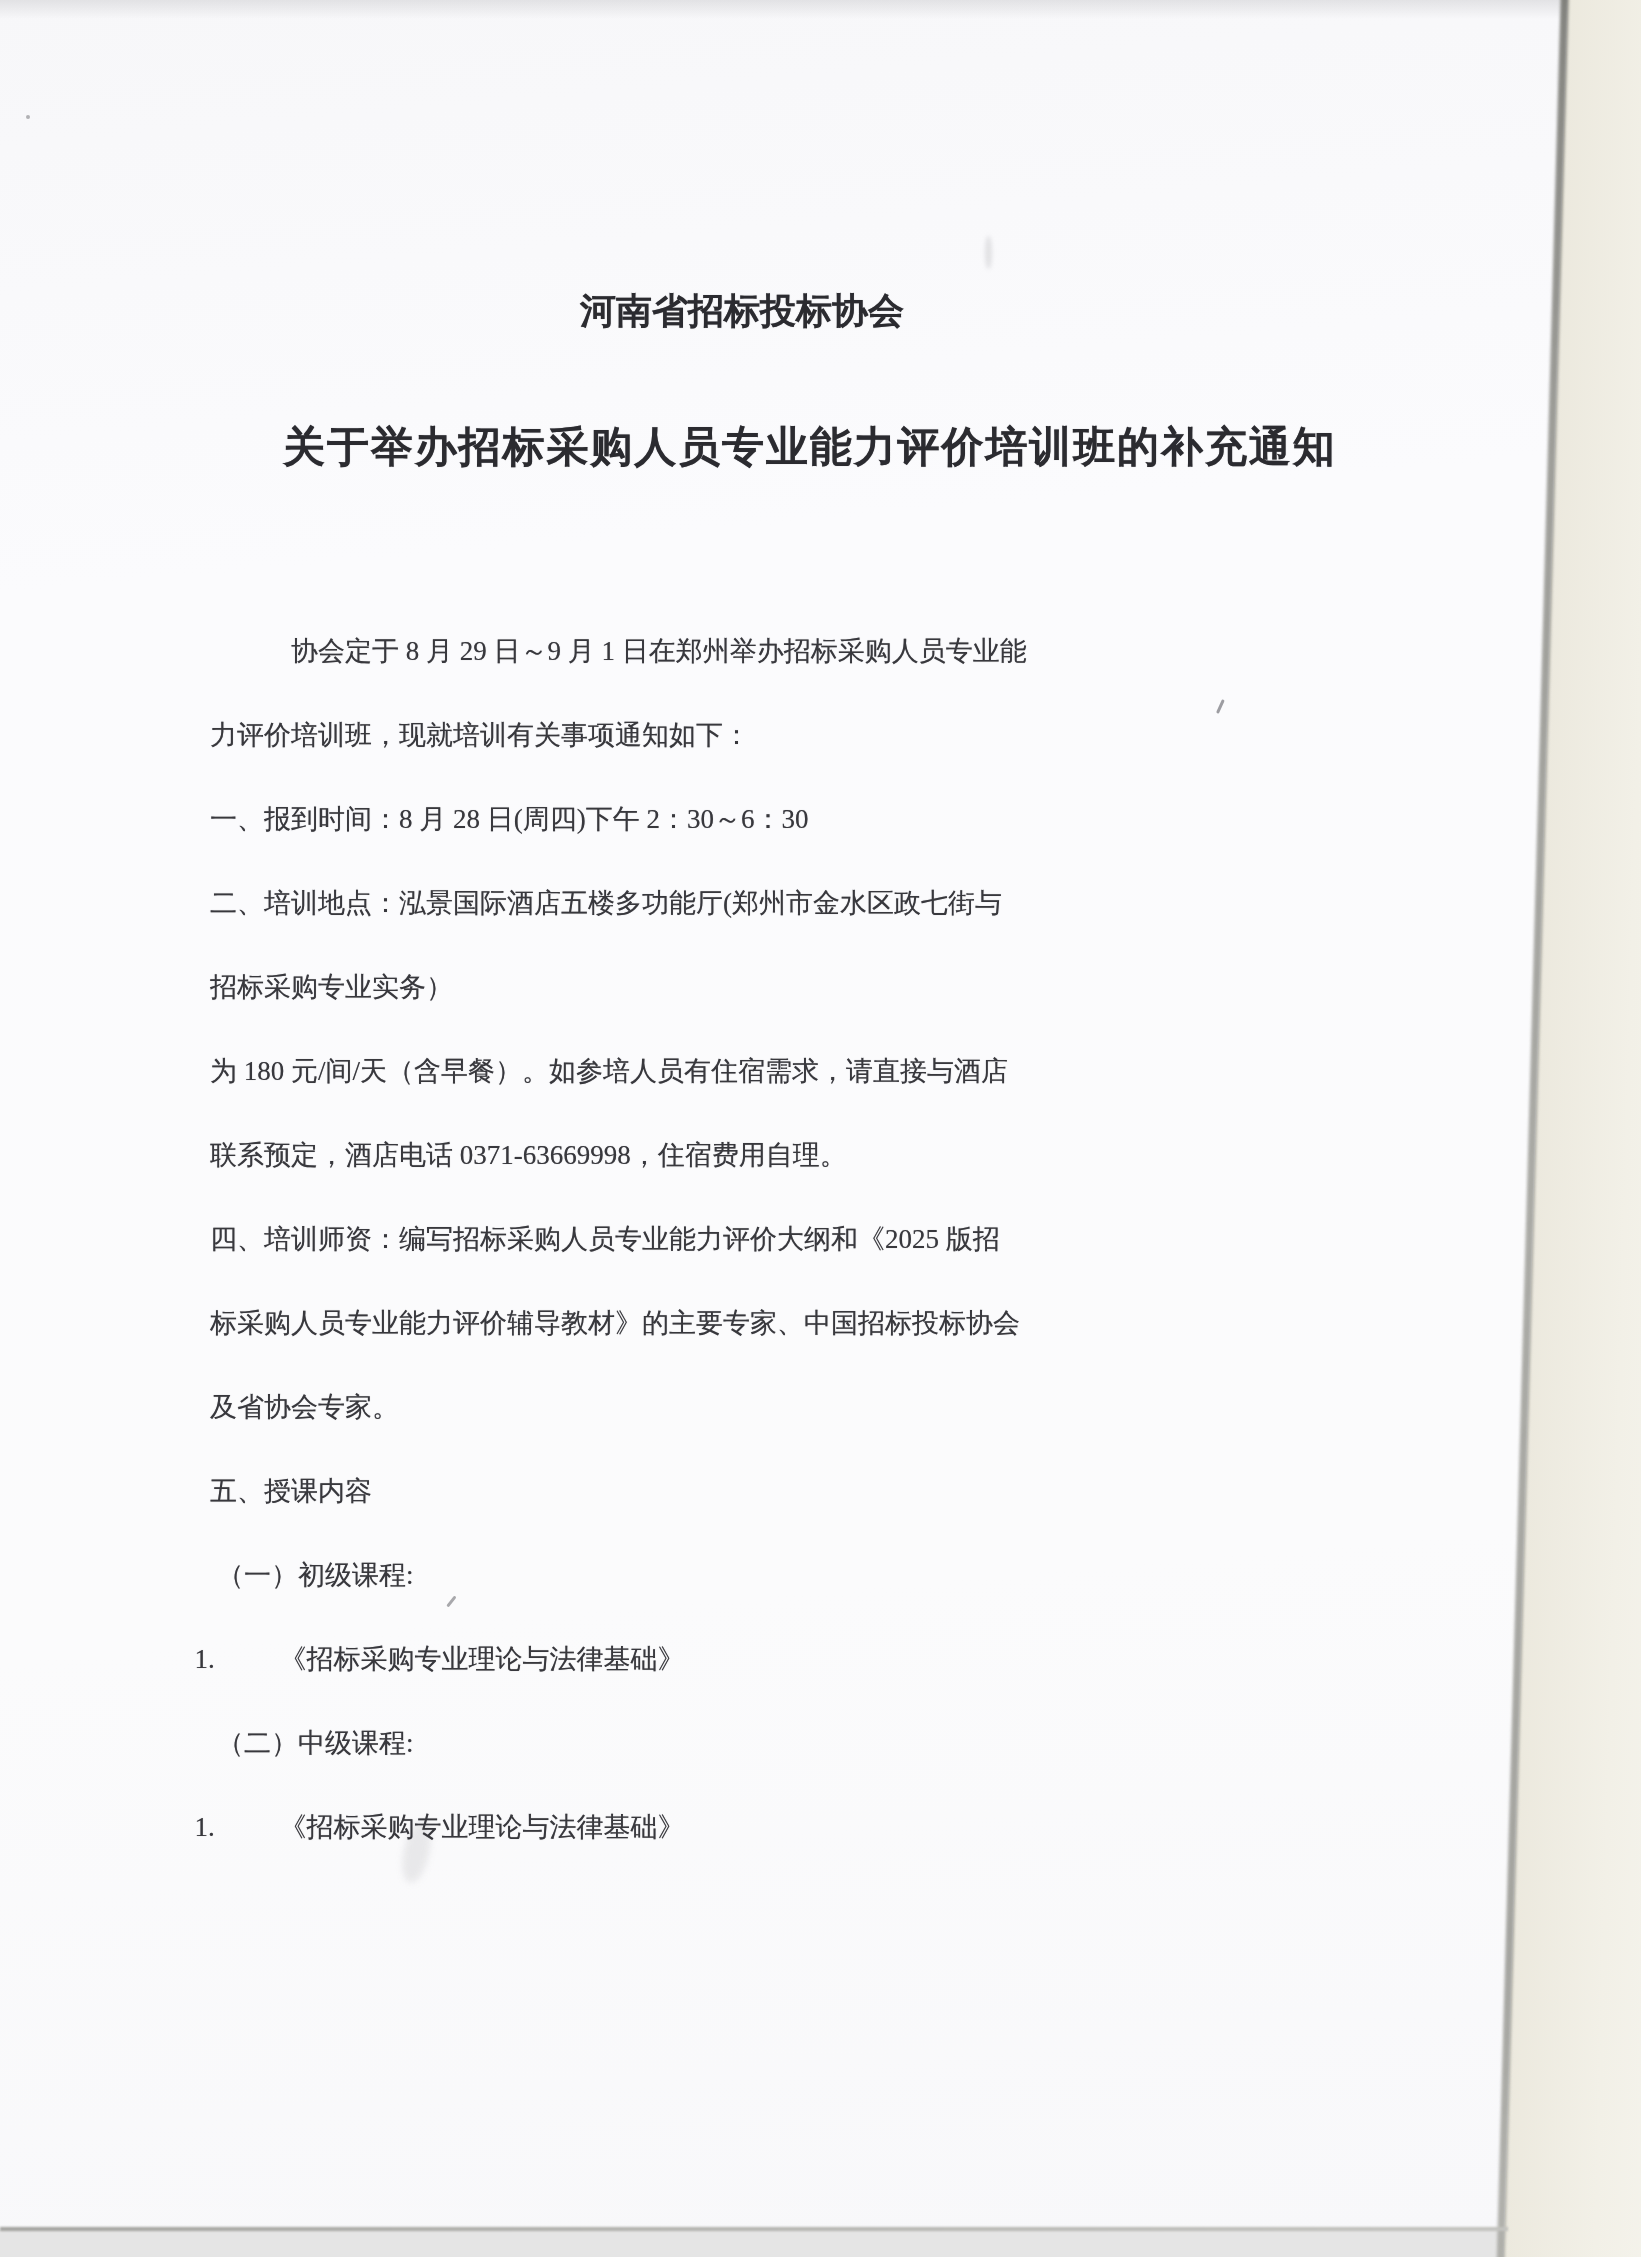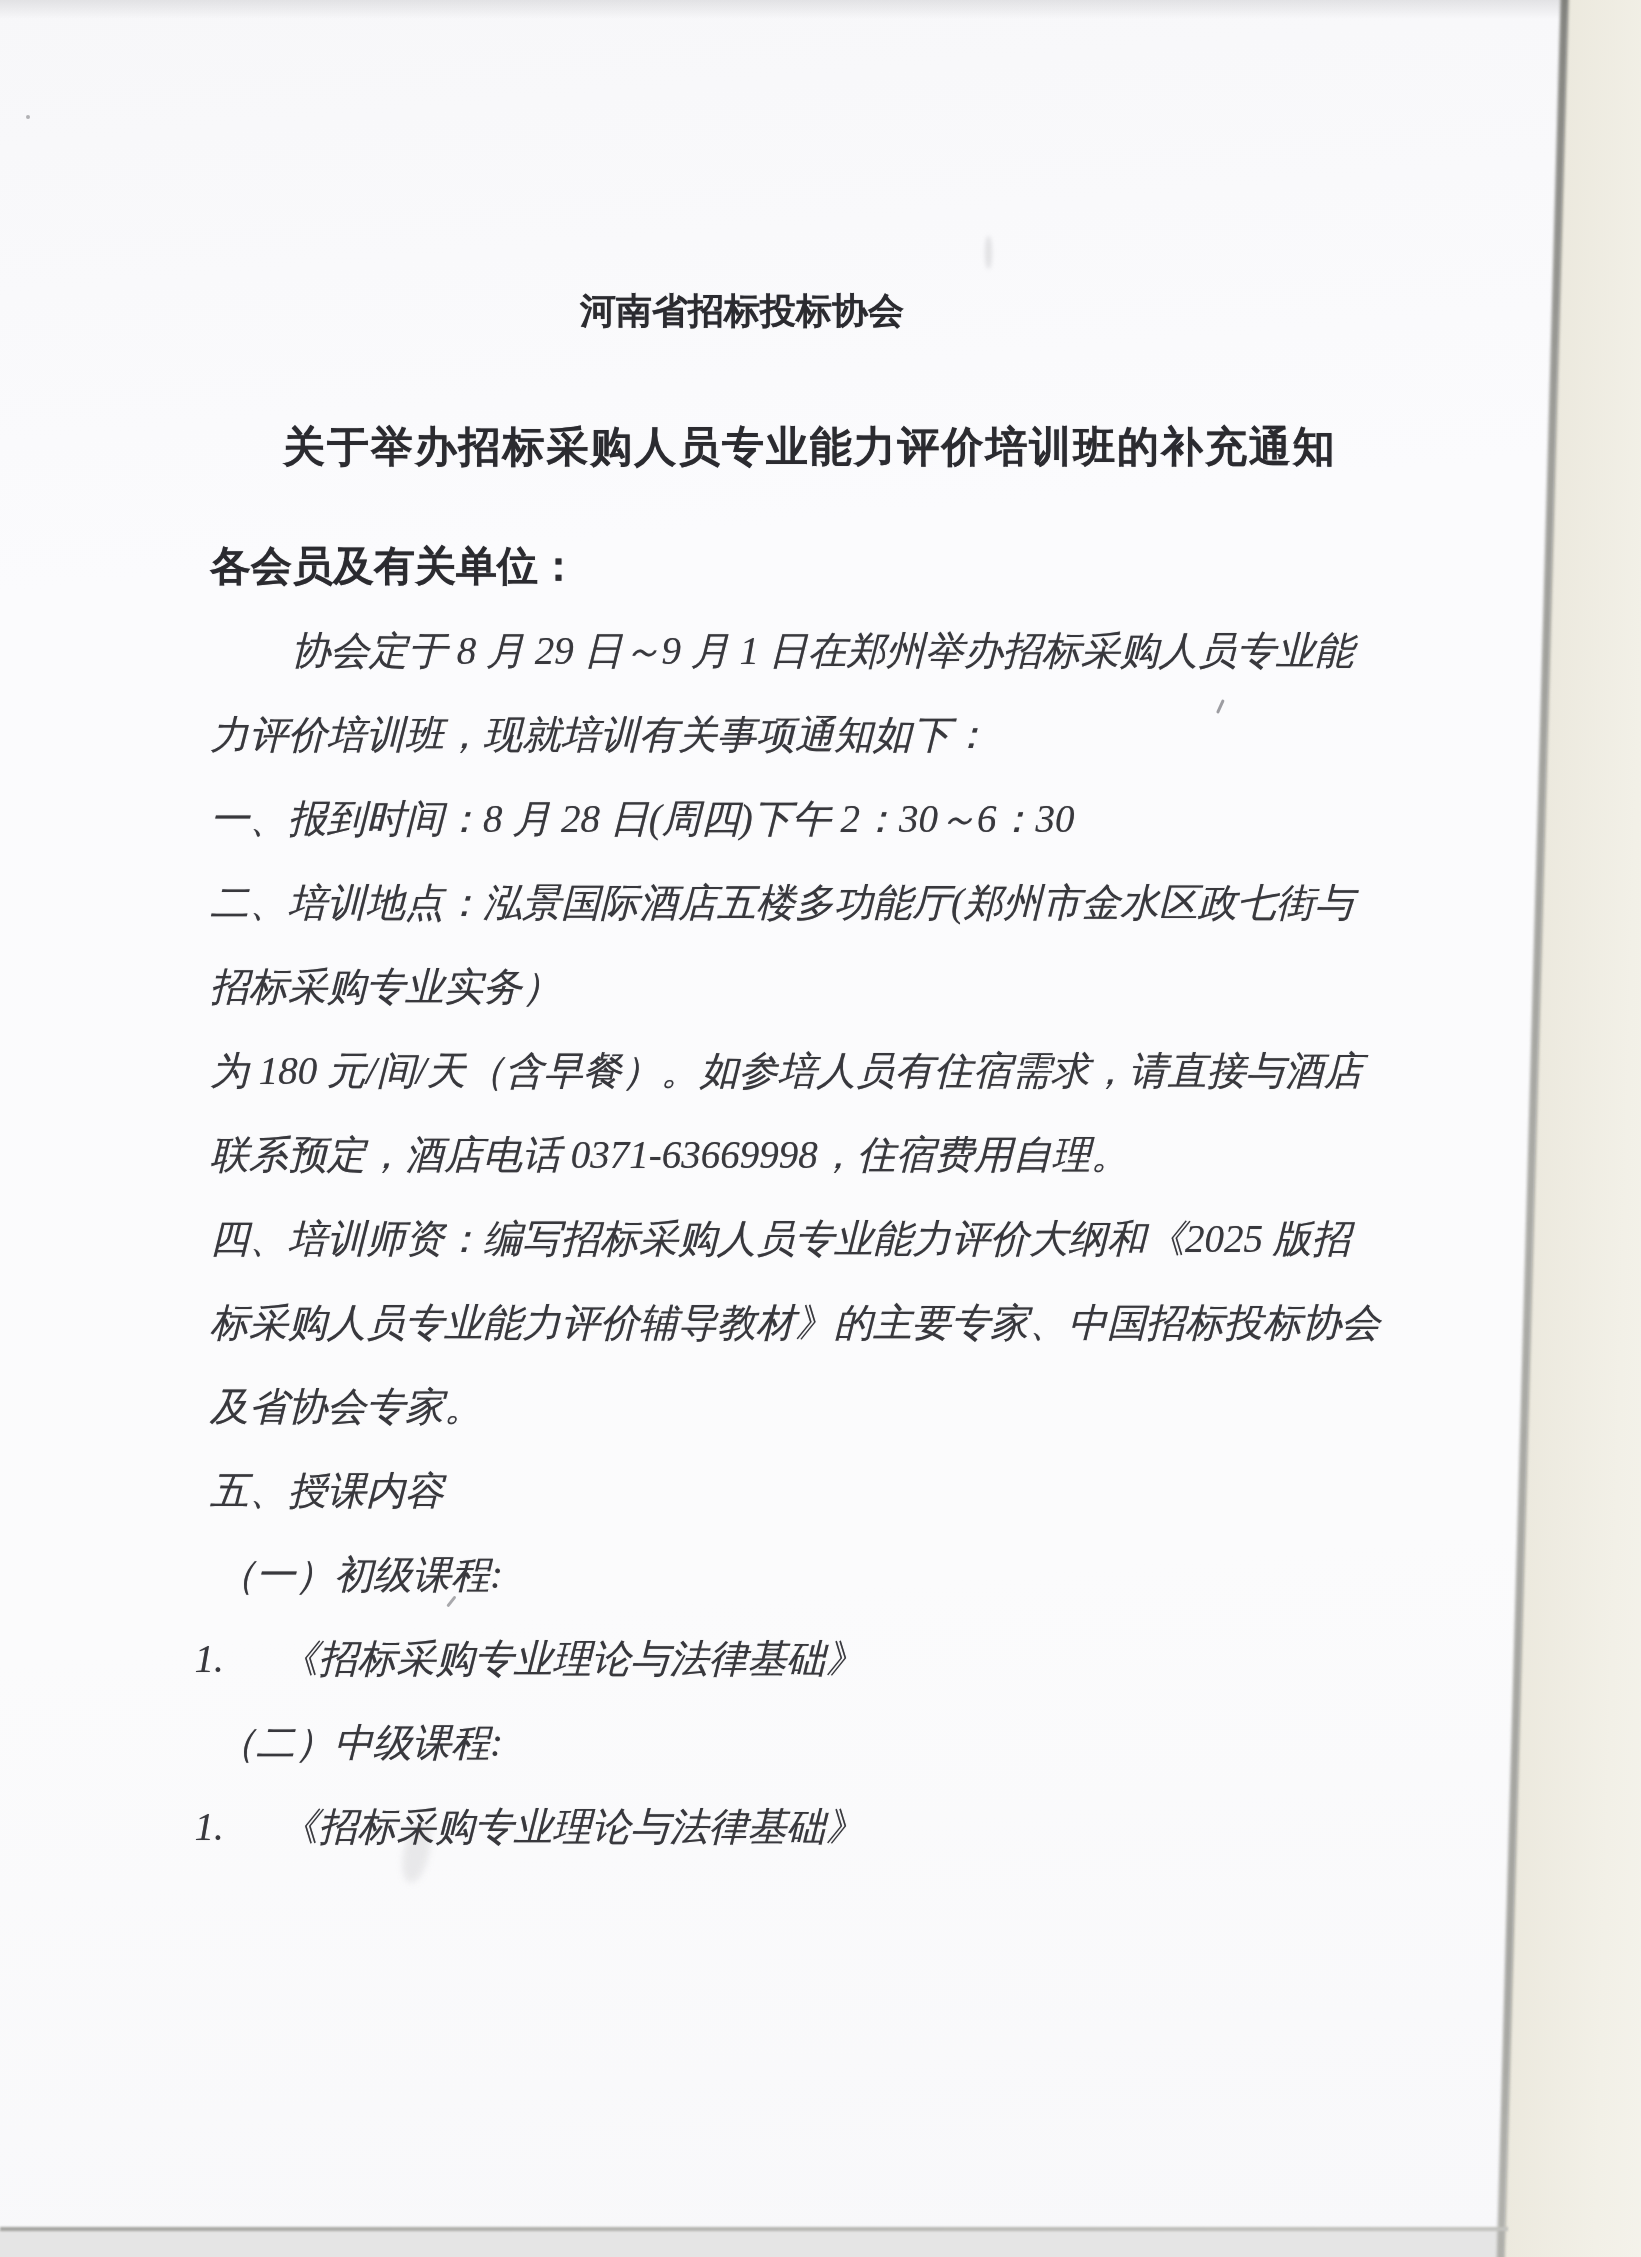--- a/index.html
+++ b/index.html
@@ -119,23 +119,22 @@
     font-size: 41px; line-height: 54px;
     font-weight: bold;
     color: #2b2b30;
     text-shadow: 0 0 0.7px rgba(38,38,44,0.6);
     white-space: pre;
   }
   .body-block {
     position: absolute;
     left: 210px; top: 609px;
     width: 1159px;
-    font-size: 39px;
+    font-size: 27px;
     line-height: 84px;
-    font-style: italic;
   }
   .line { white-space: pre; height: 84px; }
   .line.ind { padding-left: 81px; }
   .line.paren { margin-left: 7px; }
   .line.li { margin-left: -15.4px; }
   .line .num {
     display: inline-block;
     width: 85px;
     font-family: "Liberation Serif", "DejaVu Serif", serif;
   }
@@ -152,21 +151,20 @@
   <div class="bottom-edge"></div>
 
   <div class="speck1"></div>
   <div class="tick1"></div>
   <div class="tick2"></div>
   <div class="smudge1"></div>
   <div class="smudge2"></div>
 
   <div class="doc-title">河南省招标投标协会</div>
   <div class="doc-subtitle">关于举办招标采购人员专业能力评价培训班的补充通知</div>
-  <div class="salutation">各会员及有关单位：</div>
 
   <div class="body-block ink">
     <div class="line ind">协会定于 8 月 29 日～9 月 1 日在郑州举办招标采购人员专业能</div>
     <div class="line">力评价培训班，现就培训有关事项通知如下：</div>
     <div class="line">一、报到时间：8 月 28 日(周四)下午 2：30～6：30</div>
     <div class="line">二、培训地点：泓景国际酒店五楼多功能厅(郑州市金水区政七街与</div>
     <div class="line">招标采购专业实务）</div>
     <div class="line">为 180 元/间/天（含早餐）。如参培人员有住宿需求，请直接与酒店</div>
     <div class="line">联系预定，酒店电话 0371-63669998，住宿费用自理。</div>
     <div class="line">四、培训师资：编写招标采购人员专业能力评价大纲和《2025 版招</div>

